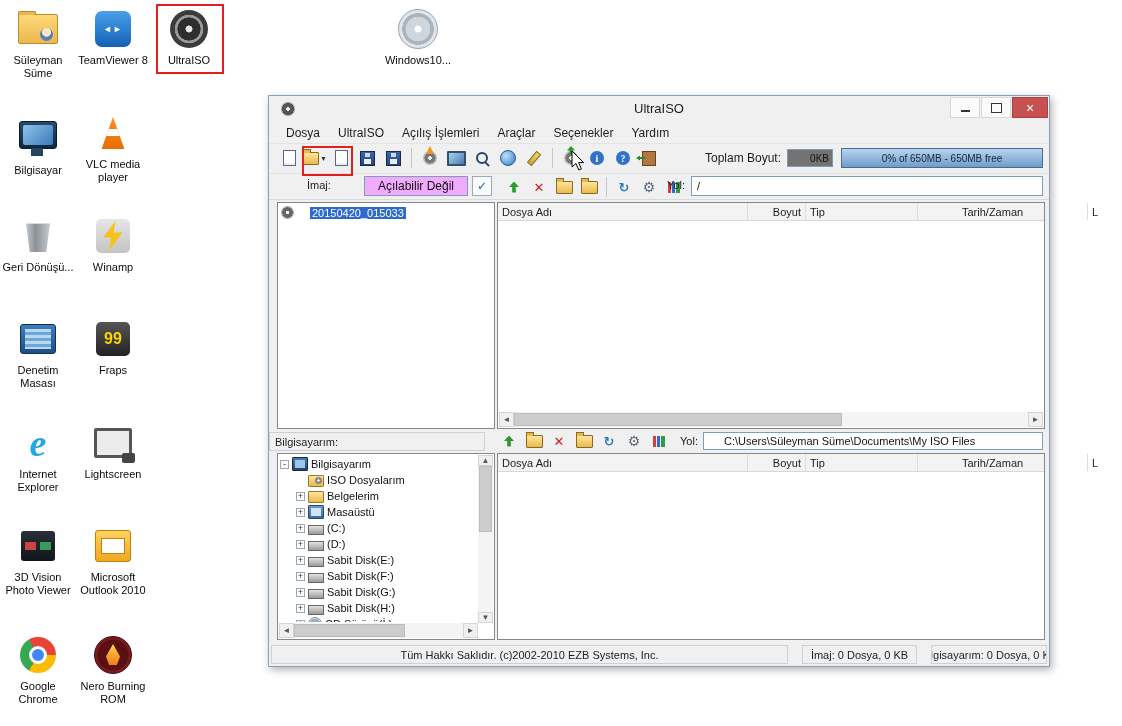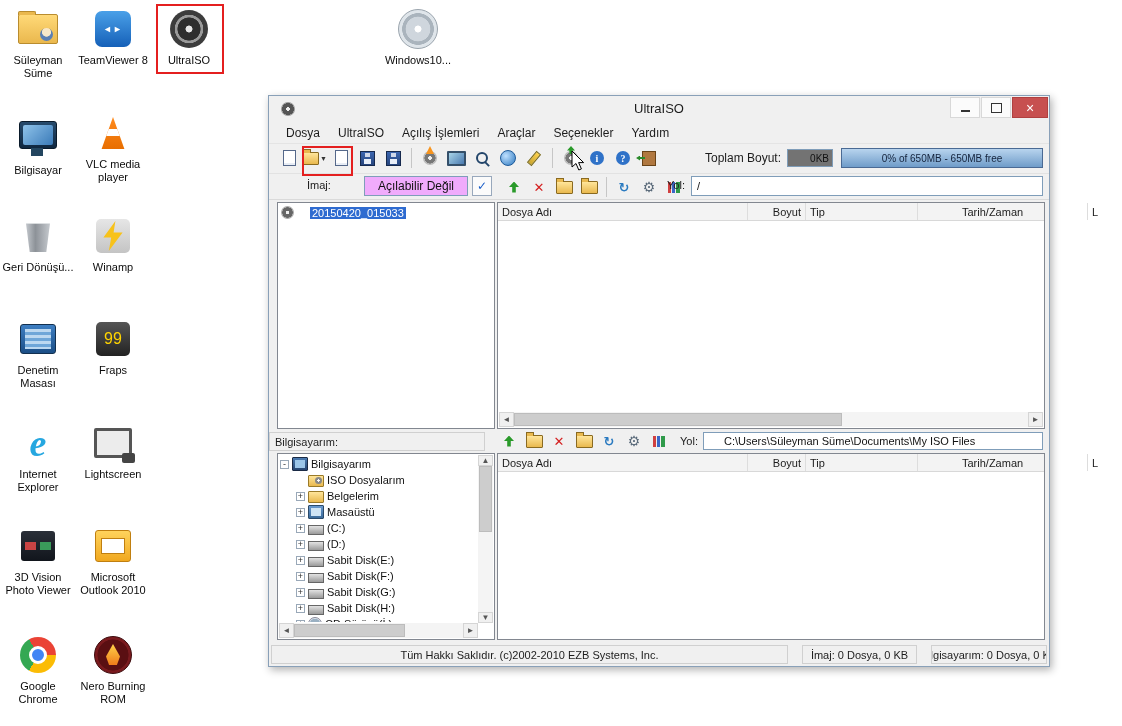--- a/index.html
+++ b/index.html
@@ -22,21 +22,21 @@
   .i-pc::before{content:"";position:absolute;inset:3px;background:linear-gradient(135deg,#8fc3ea,#3a7ab8);border-radius:2px}
   .i-pc::after{content:"";position:absolute;left:11px;bottom:-8px;width:12px;height:8px;background:#23455f}
   .i-vlc{width:30px;height:32px;background:linear-gradient(#ff8b1e,#e86e00);clip-path:polygon(50% 0,88% 100%,12% 100%);position:relative}
   .i-vlc::after{content:"";position:absolute;top:38%;left:0;right:0;height:20%;background:#fff}
   .i-bin{width:26px;height:32px;background:linear-gradient(90deg,#c9cdd2,#8d9298 40%,#c9cdd2);clip-path:polygon(4% 12%,96% 12%,82% 100%,18% 100%);position:relative}
   .i-bin::before{content:"";position:absolute;top:0;left:0;right:0;height:12%;background:#b5bac0}
   .i-bolt{width:34px;height:34px;background:linear-gradient(#e6e6e6,#c4c4c4);border-radius:5px;position:relative}
   .i-bolt::after{content:"";position:absolute;inset:2px;background:#f7c21b;clip-path:polygon(58% 0,18% 55%,44% 55%,36% 100%,82% 38%,52% 38%)}
   .i-cpanel{width:34px;height:28px;background:linear-gradient(#3d7ec2,#1b4e86);border:1px solid #12304f;border-radius:3px;position:relative}
   .i-cpanel::after{content:"";position:absolute;inset:4px;background:repeating-linear-gradient(#bcd8f0 0 3px,#6ea6d8 3px 6px)}
-  .i-fraps{width:34px;height:34px;background:linear-gradient(#555,#222);border-radius:5px;color:#ffd400;font-weight:normal;font-size:16px;display:flex;align-items:center;justify-content:center}
+  .i-fraps{width:34px;height:34px;background:linear-gradient(#555,#222);border-radius:5px;color:#ffd400;font-weight:bold;font-size:16px;display:flex;align-items:center;justify-content:center}
   .i-ie{font-size:38px;color:#26a7e0;font-style:italic;font-weight:bold;line-height:38px;font-family:"Liberation Serif",serif}
   .i-ls{width:32px;height:24px;background:#ececec;border:3px solid #555;border-radius:2px;position:relative}
   .i-ls::after{content:"";position:absolute;right:-6px;bottom:-8px;width:13px;height:10px;background:#444;border-radius:2px}
   .i-3d{width:34px;height:30px;background:linear-gradient(#2a2f38,#11151c);border-radius:3px;position:relative}
   .i-3d::before{content:"";position:absolute;left:4px;top:11px;width:11px;height:8px;background:#c94444}
   .i-3d::after{content:"";position:absolute;right:4px;top:11px;width:11px;height:8px;background:#3a9a5a}
   .i-ol{width:34px;height:30px;background:linear-gradient(#ffd35c,#f0a81f);border:1px solid #c07f10;border-radius:3px;position:relative}
   .i-ol::after{content:"";position:absolute;left:5px;top:7px;right:5px;bottom:7px;background:#fff;border:1px solid #c07f10}
   .i-chrome{width:36px;height:36px;border-radius:50%;background:conic-gradient(from -30deg,#ea4335 0 120deg,#fbbc05 120deg 240deg,#34a853 240deg 360deg);position:relative}
   .i-chrome::after{content:"";position:absolute;inset:9px;background:#4285f4;border:3px solid #fff;border-radius:50%}

